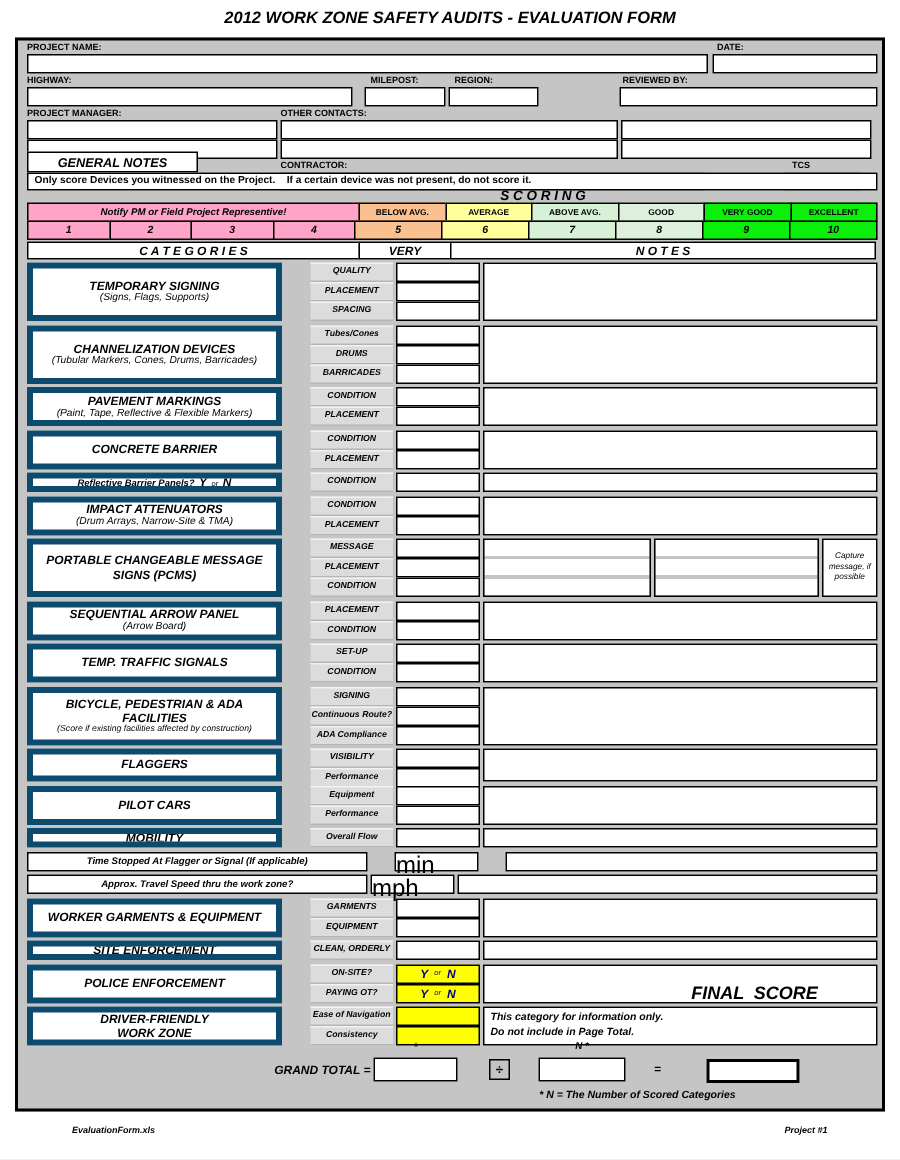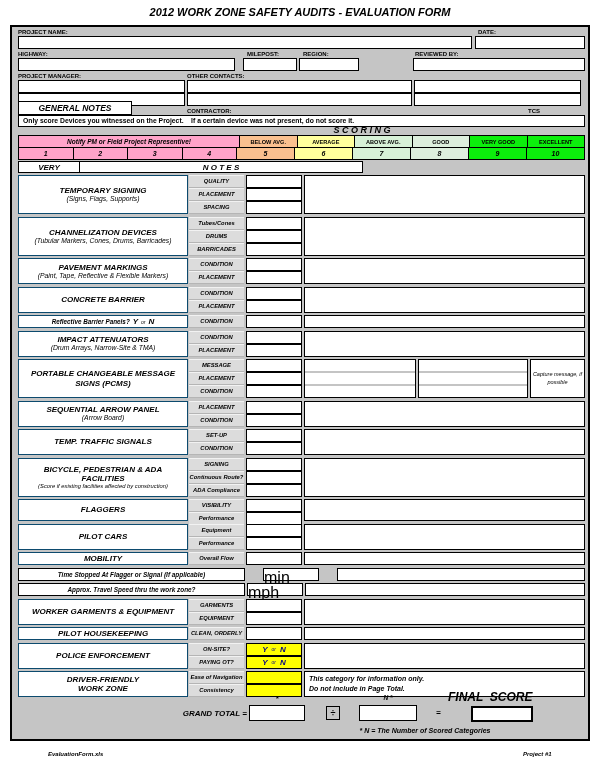--- a/index.html
+++ b/index.html
@@ -30,21 +30,21 @@
   .sc-n4 { width:55.5px; }
 
   .thead { position:absolute; left:6px; top:134px; width:567px; height:12px; display:flex; }
   .th { background:#fff; border:1px solid #000; margin-left:-1px; display:flex; align-items:center; justify-content:center;
     font:italic bold 8px "Liberation Sans",sans-serif; }
   .th:first-child { margin-left:0; }
 
   
   .cat-table { position:absolute; left:6px; top:148px; width:567px; }
   .block { display:flex; margin-bottom:2.5px; }
-  .cat { width:170px; margin-right:1px; background:#fff; border:1px solid #0c4a6e; display:flex; flex-direction:column;
+  .cat { width:170px; margin-right:19px; background:#fff; border:4px solid #0c4a6e; display:flex; flex-direction:column;
     align-items:center; justify-content:center; text-align:center; padding:0 6px; overflow:hidden; }
   .cat-title { font:italic bold 8px/1.15 "Liberation Sans",sans-serif; }
   .cat-title-sm { font:italic bold 6.3px/1.1 "Liberation Sans",sans-serif; }
   .cat-sub { font:italic 6.8px/1.1 "Liberation Sans",sans-serif; }
   .cat-sub-sm { font-size:5.8px; }
   .cat-sub-strong { font:italic bold 8px/1.15 "Liberation Sans",sans-serif; }
   .wide { width:227px; margin-right:2px; background:#fff; border:1px solid #000; display:flex; align-items:center;
     justify-content:center; text-align:center; font:italic bold 6.4px "Liberation Sans",sans-serif; }
   .mid { width:113px; margin-right:2px; }
   .mid-narrow { width:56px; }
@@ -65,21 +65,21 @@
   .pcms-wrap { flex:1; display:flex; gap:2px; }
   .pcms-wrap .nb1 { width:112px; flex:none; }
   .pcms-wrap .nb2 { width:110px; flex:none; }
   .lined { background:repeating-linear-gradient(to bottom,#fff 0 10.5px,#c4c4c4 10.5px 13px); }
   .capture { flex:1; display:flex; align-items:center; justify-content:center; text-align:center;
     font:italic 5.5px/1.3 "Liberation Sans",sans-serif; padding:1px; }
 
   
   .gt { position:absolute; font:italic bold 8px "Liberation Sans",sans-serif; }
   .gt-box { position:absolute; background:#fff; border:1.5px solid #000; }
-  .gt-final-label { position:absolute; left:436px; top:663px; width:110px; text-align:left;
+  .gt-final-label { position:absolute; left:436px; top:628px; width:110px; text-align:center;
     font:italic bold 12px "Liberation Sans",sans-serif; }
   .gt-foot { position:absolute; left:263px; top:700px; width:300px; text-align:center;
     font:italic bold 7px "Liberation Sans",sans-serif; }
   .divbox { position:absolute; left:314px; top:679px; width:14px; height:14px; border:1px solid #000; background:#c5c5c5;
     display:flex; align-items:center; justify-content:center; font:bold 9px "Liberation Sans",sans-serif; }
 
   .footer { position:absolute; top:751px; font:italic bold 6px "Liberation Sans",sans-serif; }
 </style>
 </head>
 <body>
@@ -136,20 +136,21 @@
     <div class="sc-cell sc-num sc-n4" style="background: rgb(255, 163, 201);">4</div>
     <div class="sc-cell sc-num sc-level" style="background: rgb(250, 192, 143);">5</div>
     <div class="sc-cell sc-num sc-level" style="background: rgb(255, 255, 156);">6</div>
     <div class="sc-cell sc-num sc-level" style="background: rgb(215, 241, 215);">7</div>
     <div class="sc-cell sc-num sc-level" style="background: rgb(221, 239, 221);">8</div>
     <div class="sc-cell sc-num sc-level" style="background: rgb(12, 239, 12);">9</div>
     <div class="sc-cell sc-num sc-level" style="background: rgb(12, 239, 12);">10</div>
   </div>
 
   <div class="thead">
+    <div class="th" style="width:222px">C A T E G O R I E S</div>
     <div class="th" style="width:62px">VERY</div>
     <div class="th" style="width:284px">N  O  T  E  S</div>
   </div>
 
   <div class="cat-table" id="cat-table">
       <div class="block" style="height: 39px;">
         <div class="cat">
           <div class="ttl-row">
             <span class="cat-title">TEMPORARY SIGNING</span>
           </div>
@@ -435,21 +436,21 @@
           <div class="subrow">
             <div class="lbl">EQUIPMENT</div>
             <div class="sbox"></div>
           </div>
         </div>
         <div class="notes"></div>
       </div>
       <div class="block" style="height: 13px;">
         <div class="cat">
           <div class="ttl-row">
-            <span class="cat-title">PILOT HOUSEKEEPING</span>
+            <span class="cat-title">SITE ENFORCEMENT</span>
           </div>
         </div>
         <div class="mid">
           <div class="subrow">
             <div class="lbl">CLEAN, ORDERLY</div>
             <div class="sbox"></div>
           </div>
         </div>
         <div class="notes"></div>
       </div>

